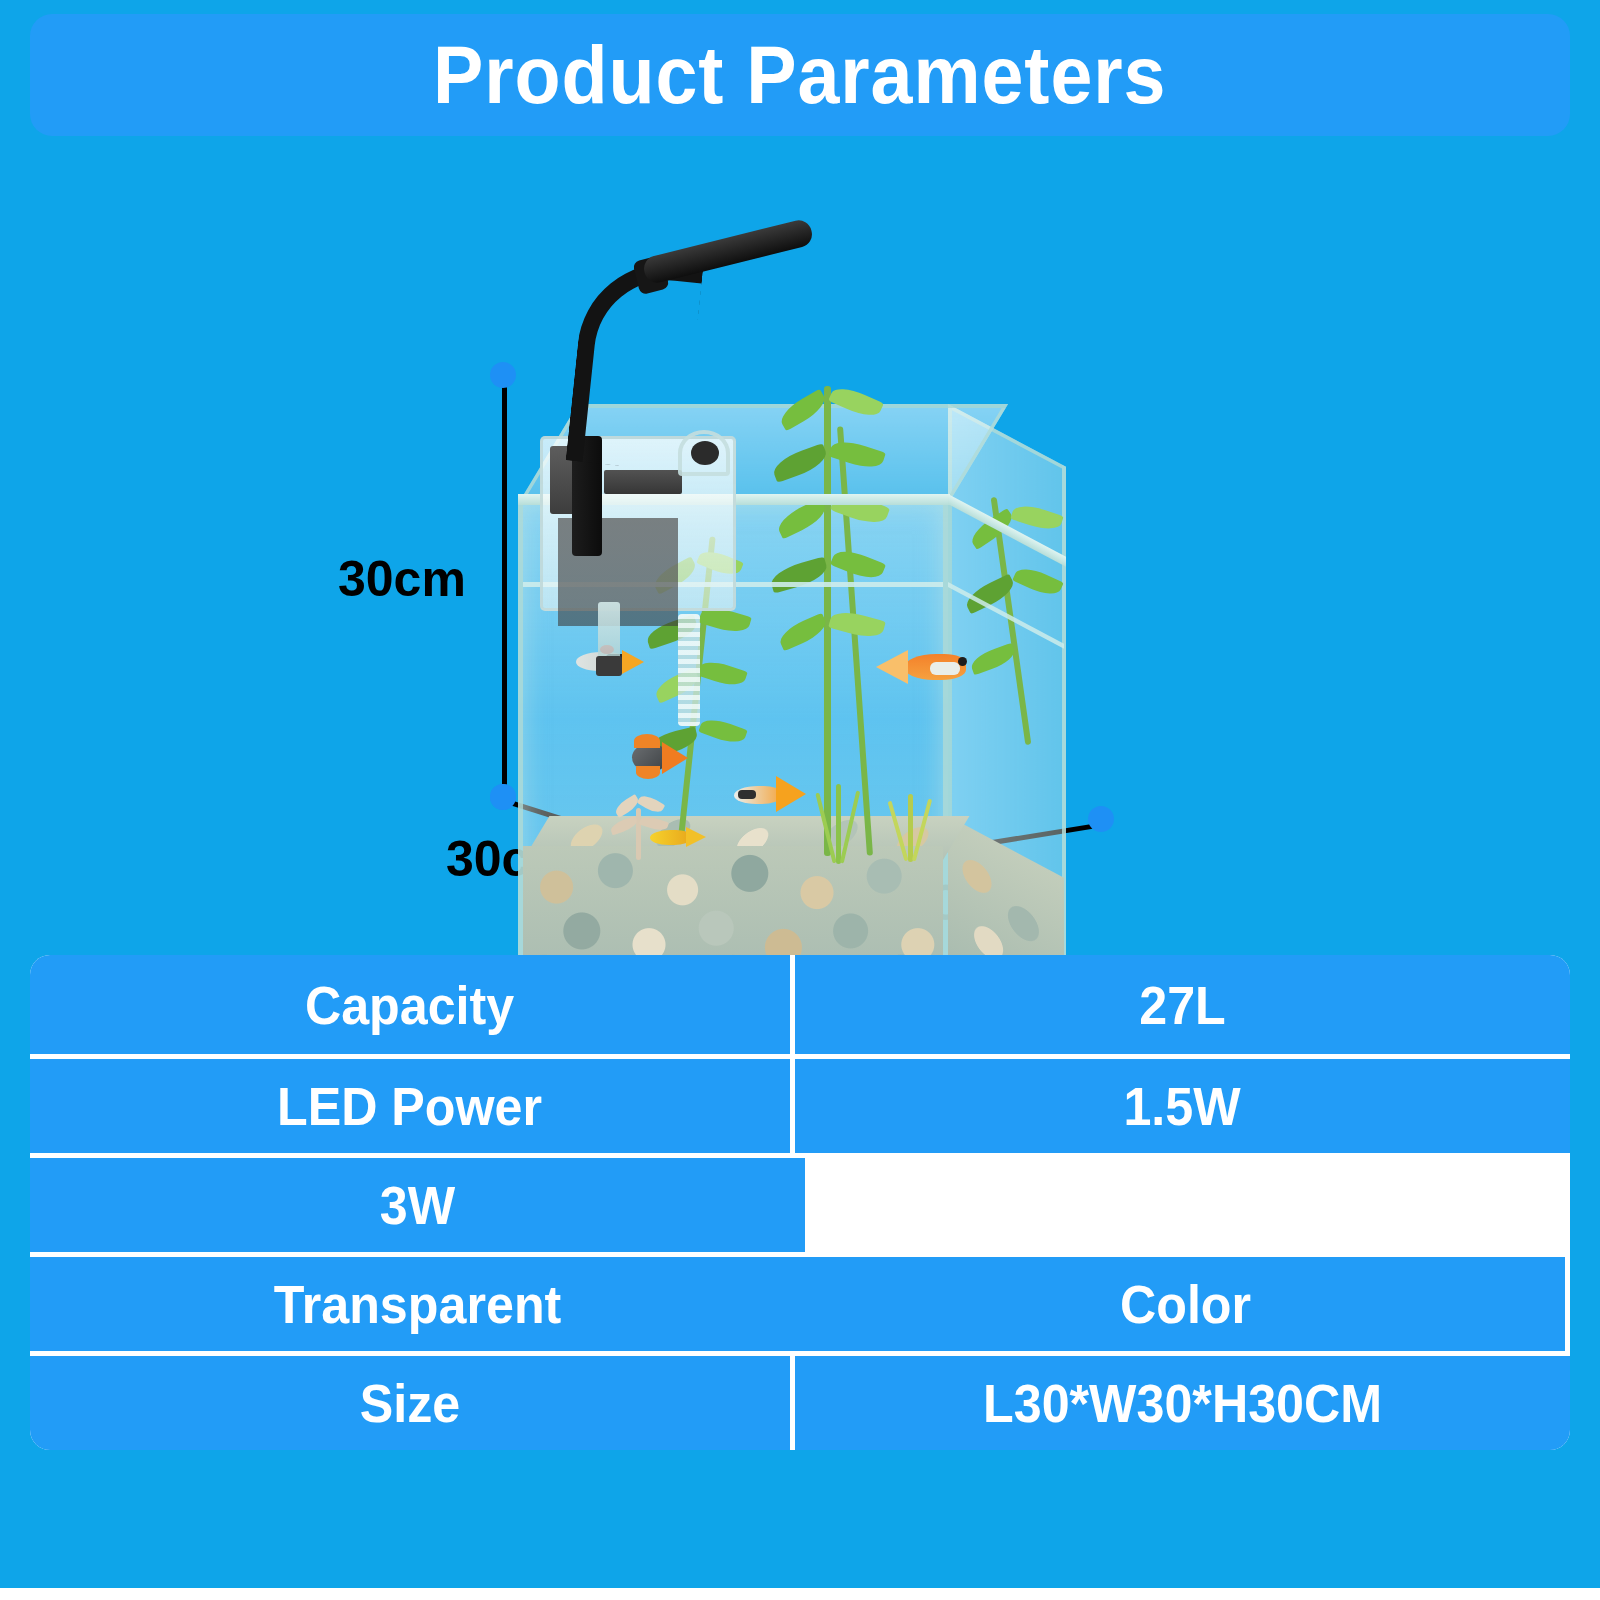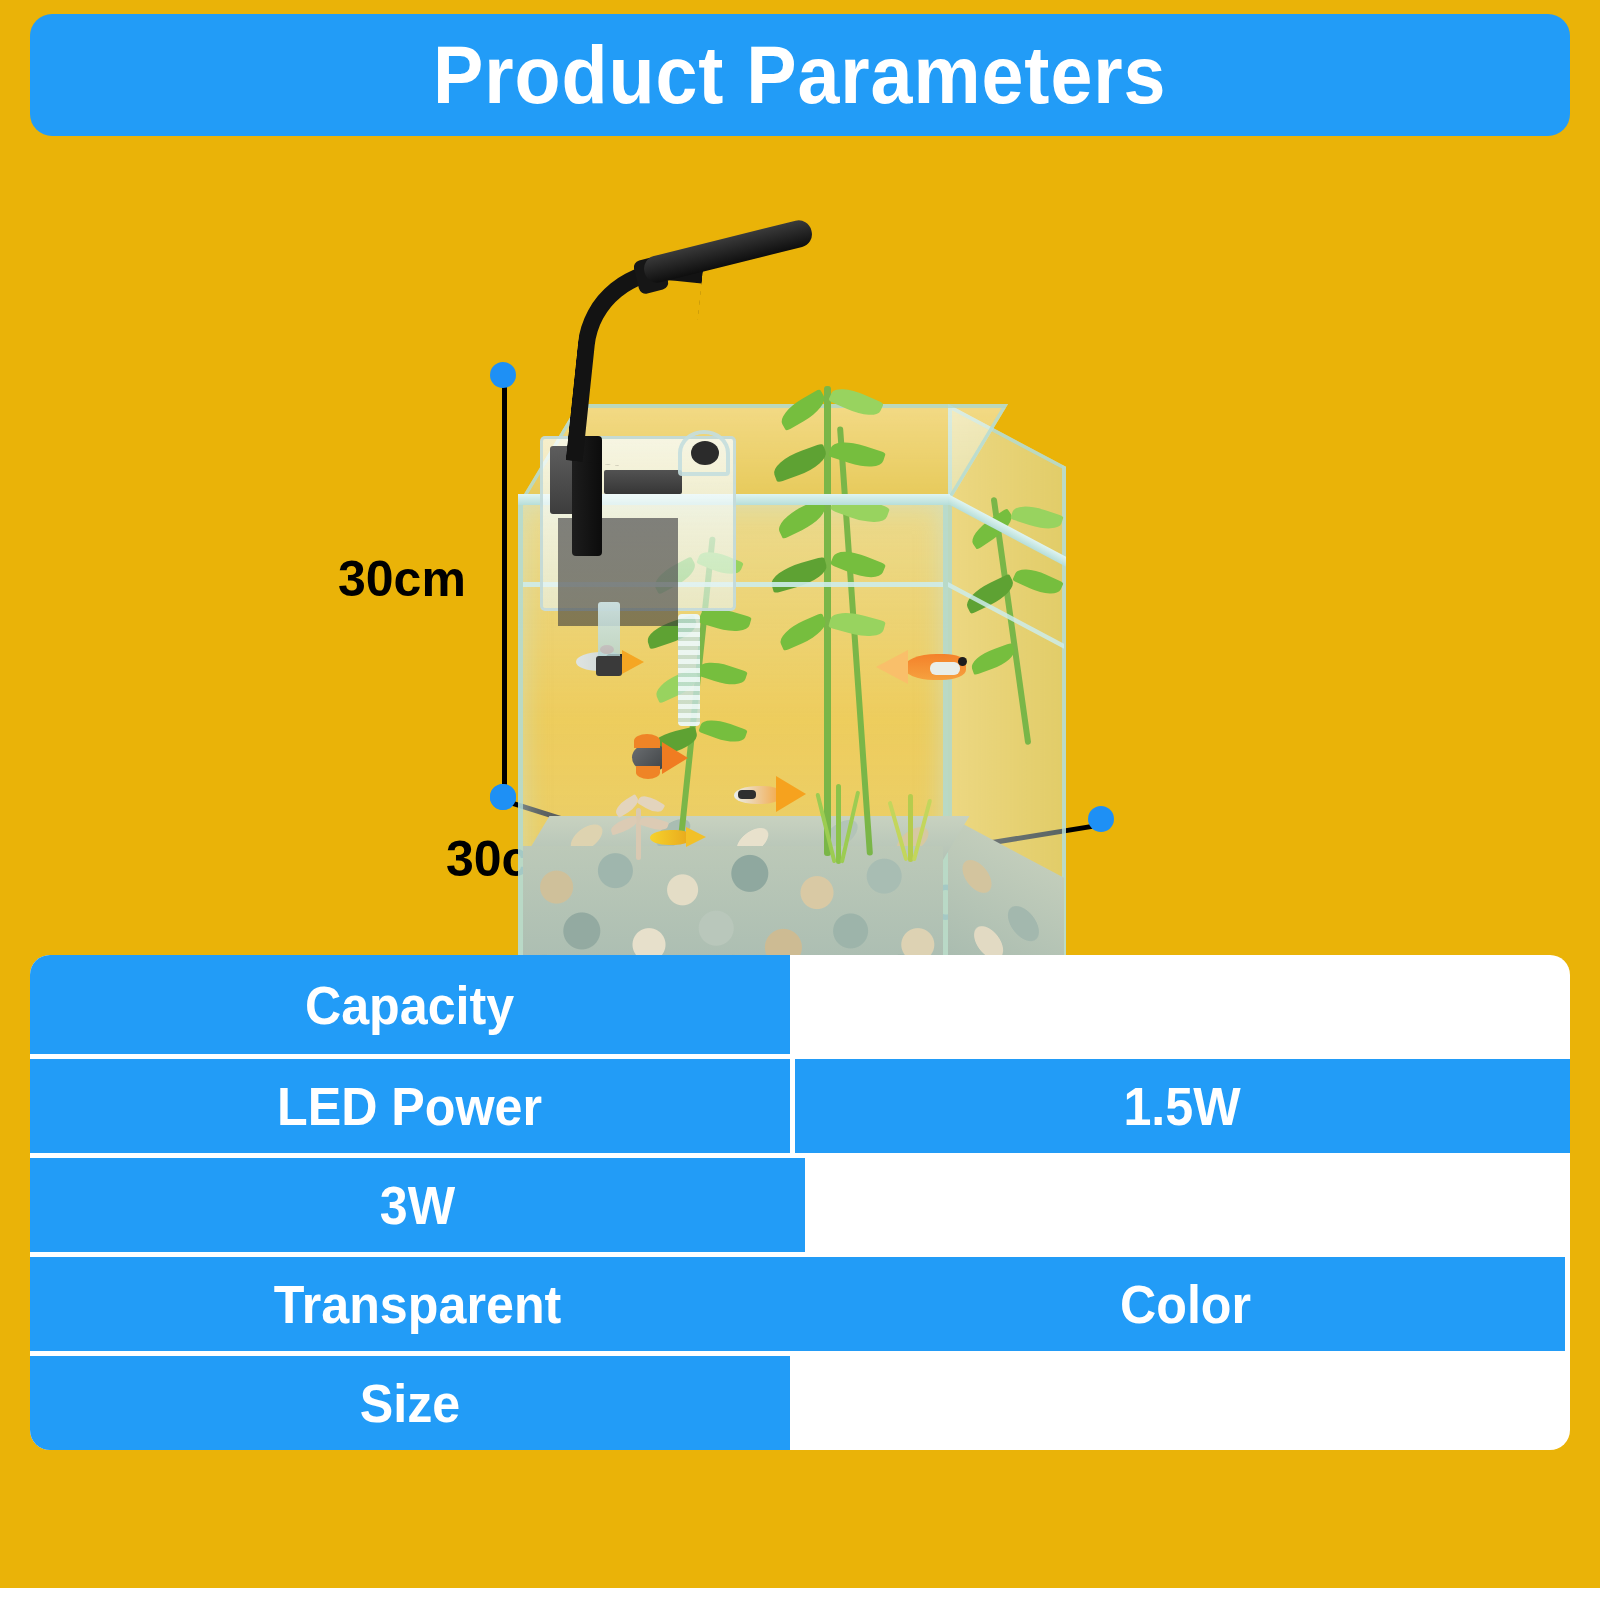--- a/index.html
+++ b/index.html
@@ -1,17 +1,17 @@
 <!DOCTYPE html>
 <html><head>
 <meta charset="utf-8">
 <style>
   html,body{margin:0;padding:0;background:#ffffff;}
   body{width:1600px;height:1600px;font-family:"Liberation Sans",sans-serif;overflow:hidden;}
-  #page{position:relative;width:1600px;height:1588px;background:#eab308;}
+  #page{position:relative;width:1600px;height:1588px;background:#0ea5e9;}
 
   
   .banner{
     position:absolute;left:30px;top:14px;width:1540px;height:122px;
     background:#229CF7;border-radius:22px;
     display:flex;align-items:center;justify-content:center;
   }
   .banner-title{
     color:#ffffff;font-family:"Liberation Sans",sans-serif;
     font-weight:bold;font-size:82px;letter-spacing:1px;
@@ -364,20 +364,23 @@
 
     </div>
   </div>
 
   <div class="spec-table">
 
     <div class="spec-row">
       <div class="spec-cell label">
         <span class="spec-text">Capacity</span>
       </div>
+      <div class="spec-cell value">
+        <span class="spec-text">27L</span>
+      </div>
     </div>
 
     <div class="spec-row">
       <div class="spec-cell label">
         <span class="spec-text">LED Power</span>
       </div>
       <div class="spec-cell value">
         <span class="spec-text">1.5W</span>
       </div>
     </div>
@@ -395,17 +398,20 @@
       </div>
       <div class="spec-cell label">
         <span class="spec-text">Color</span>
       </div>
     </div>
 
     <div class="spec-row">
       <div class="spec-cell label">
         <span class="spec-text">Size</span>
       </div>
+      <div class="spec-cell value">
+        <span class="spec-text">L30*W30*H30CM</span>
+      </div>
     </div>
 
   </div>
 
 </div>
 
 </body></html>

